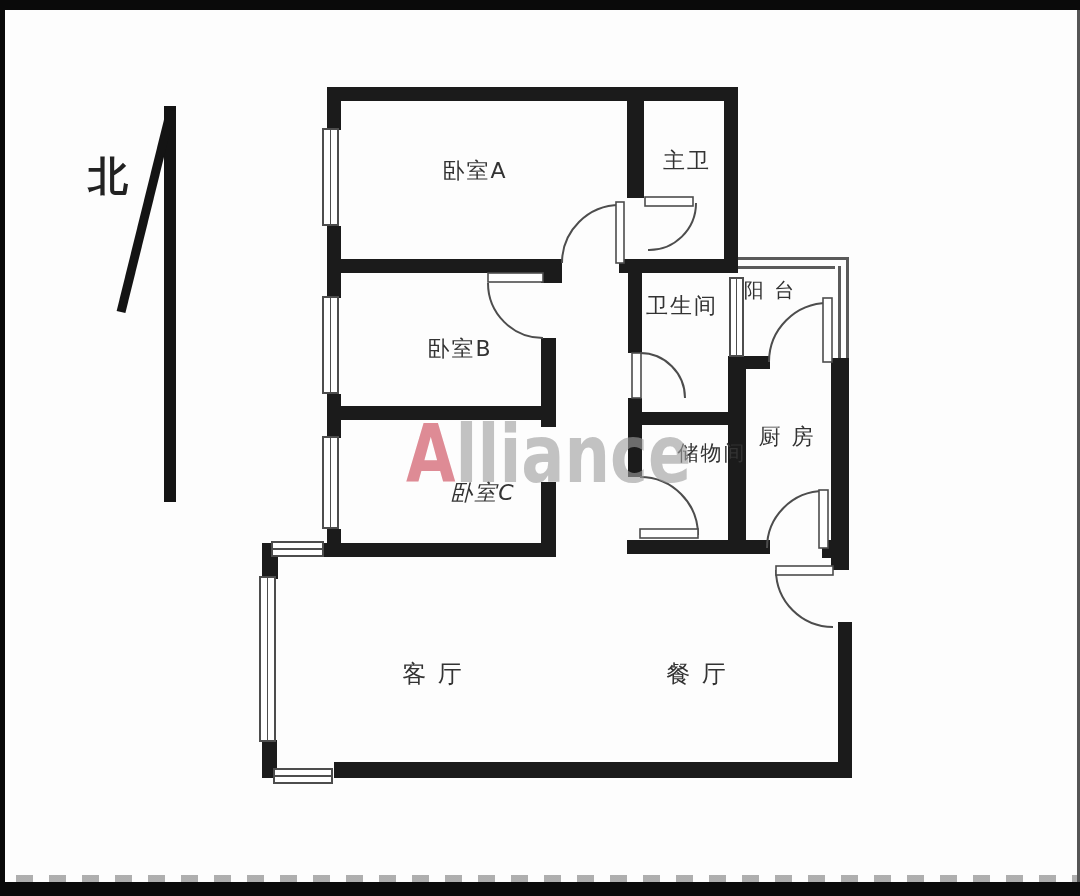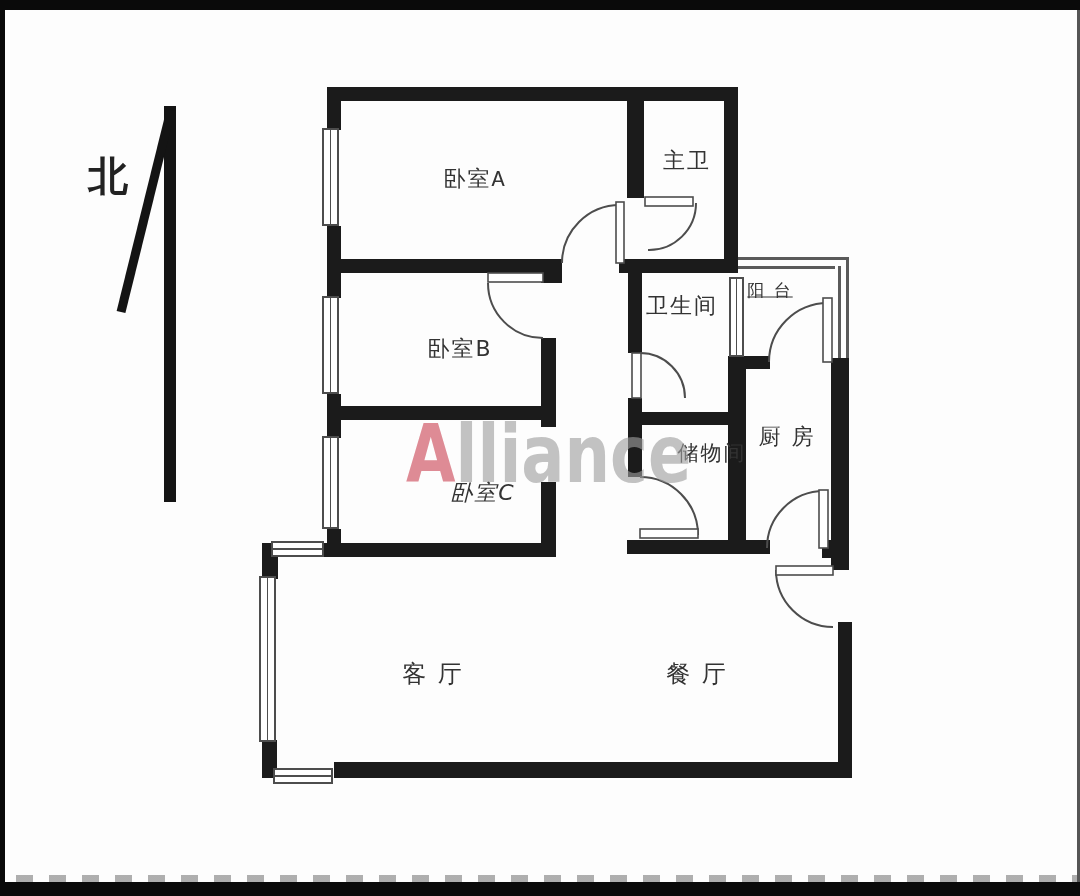--- a/index.html
+++ b/index.html
@@ -70,25 +70,25 @@
       <rect x="616" y="202" width="8" height="61" fill="#ffffff" stroke="#4d4d4d" stroke-width="1.6"></rect>
       <rect x="488" y="273" width="55" height="9" fill="#ffffff" stroke="#4d4d4d" stroke-width="1.6"></rect>
       <rect x="645" y="197" width="48" height="9" fill="#ffffff" stroke="#4d4d4d" stroke-width="1.6"></rect>
       <rect x="632" y="353" width="9" height="45" fill="#ffffff" stroke="#4d4d4d" stroke-width="1.6"></rect>
       <rect x="640" y="529" width="58" height="9" fill="#ffffff" stroke="#4d4d4d" stroke-width="1.6"></rect>
       <rect x="823" y="298" width="9" height="64" fill="#ffffff" stroke="#4d4d4d" stroke-width="1.6"></rect>
       <rect x="819" y="490" width="9" height="58" fill="#ffffff" stroke="#4d4d4d" stroke-width="1.6"></rect>
       <rect x="776" y="566" width="57" height="9" fill="#ffffff" stroke="#4d4d4d" stroke-width="1.6"></rect>
     </svg>
 
-  <div class="room-label" style="left:475px;top:179px;font-family:Liberation Mono, monospace;">卧室A</div>
+  <div class="room-label" style="left:475px;top:171px;">卧室A</div>
   <div class="room-label" style="left:687px;top:161px;">主卫</div>
   <div class="room-label" style="left:460px;top:349px;">卧室B</div>
   <div class="room-label" style="left:682px;top:306px;">卫生间</div>
-  <div class="room-label" style="left:770px;top:290px;font-size:17px;text-decoration:underline;">阳 台</div>
+  <div class="room-label" style="left:770px;top:290px;font-size:20px;">阳 台</div>
   <div class="room-label" style="left:483px;top:493px;font-style:italic;">卧室C</div>
   <div class="room-label" style="left:712px;top:453px;font-size:21px;">储物间</div>
   <div class="room-label" style="left:787px;top:437px;">厨 房</div>
   <div class="room-label" style="left:433px;top:674px;font-size:24px;">客 厅</div>
   <div class="room-label" style="left:697px;top:674px;font-size:24px;">餐 厅</div>
 
   <div id="watermark">
     <span class="wm-lead">A</span><span class="wm-rest">lliance</span>
   </div>
 <div class="wall" style="left: 327px; top: 87px; width: 411px; height: 14px; background: rgb(27, 27, 27);"></div>

